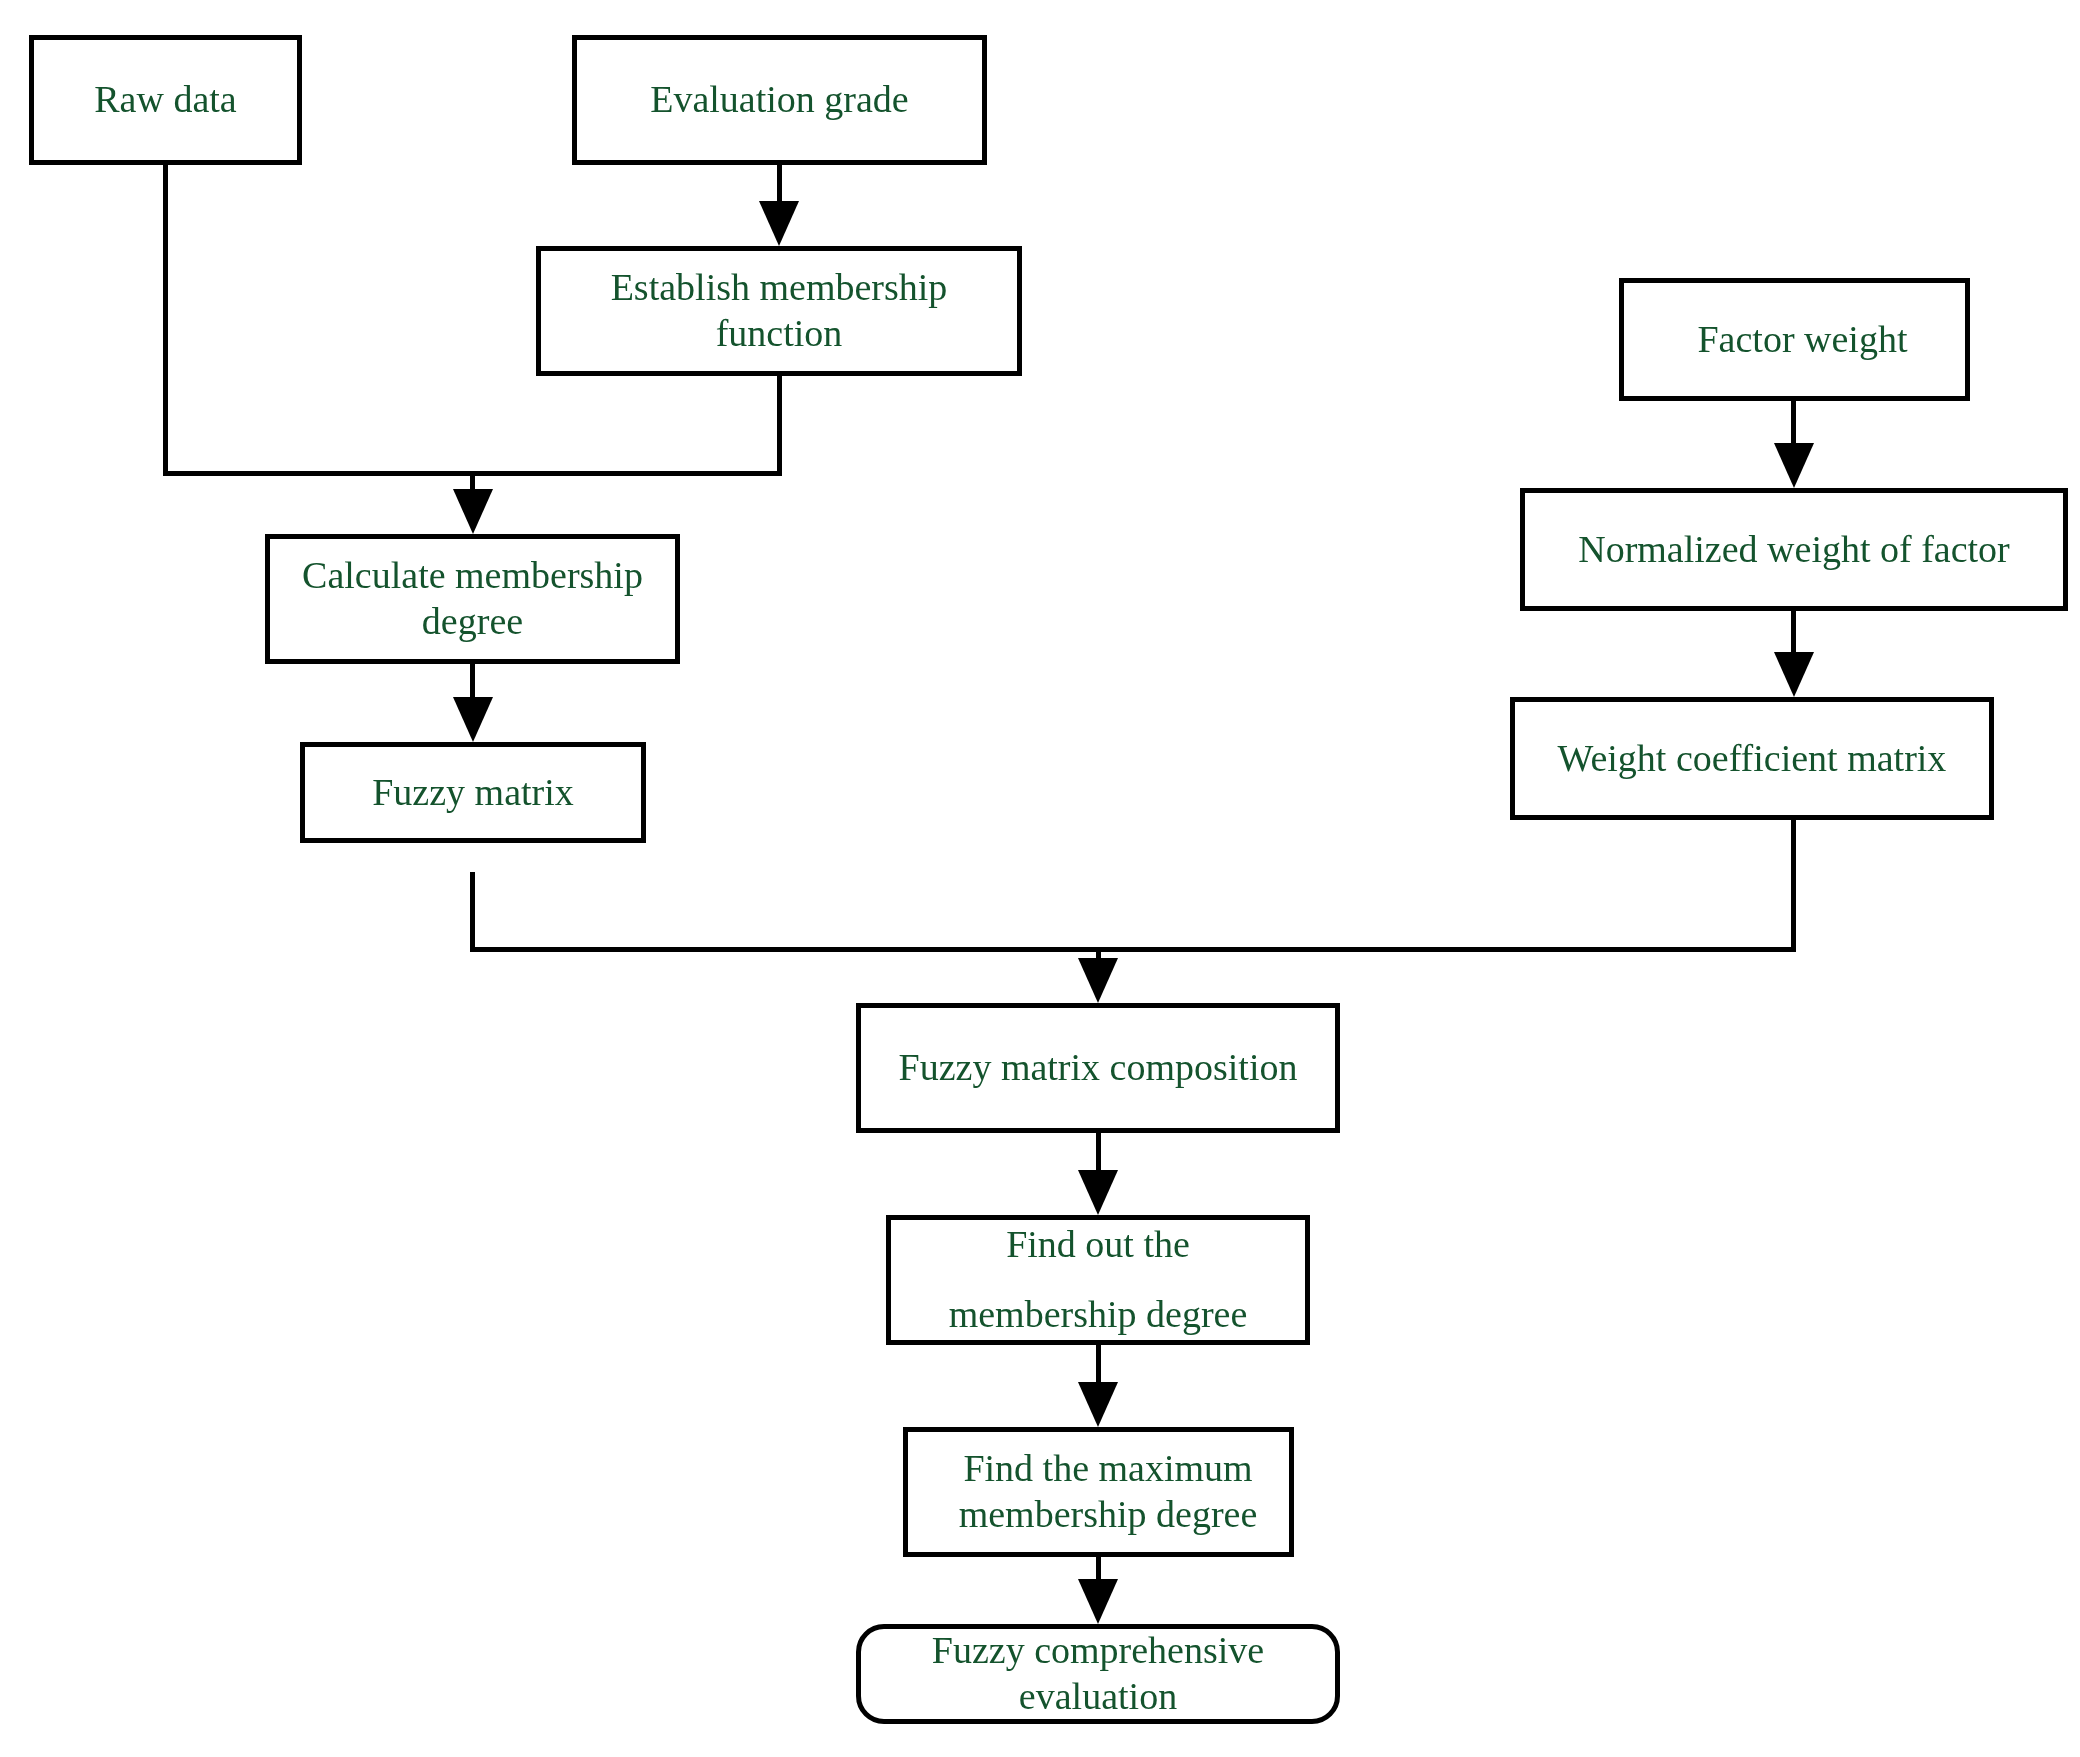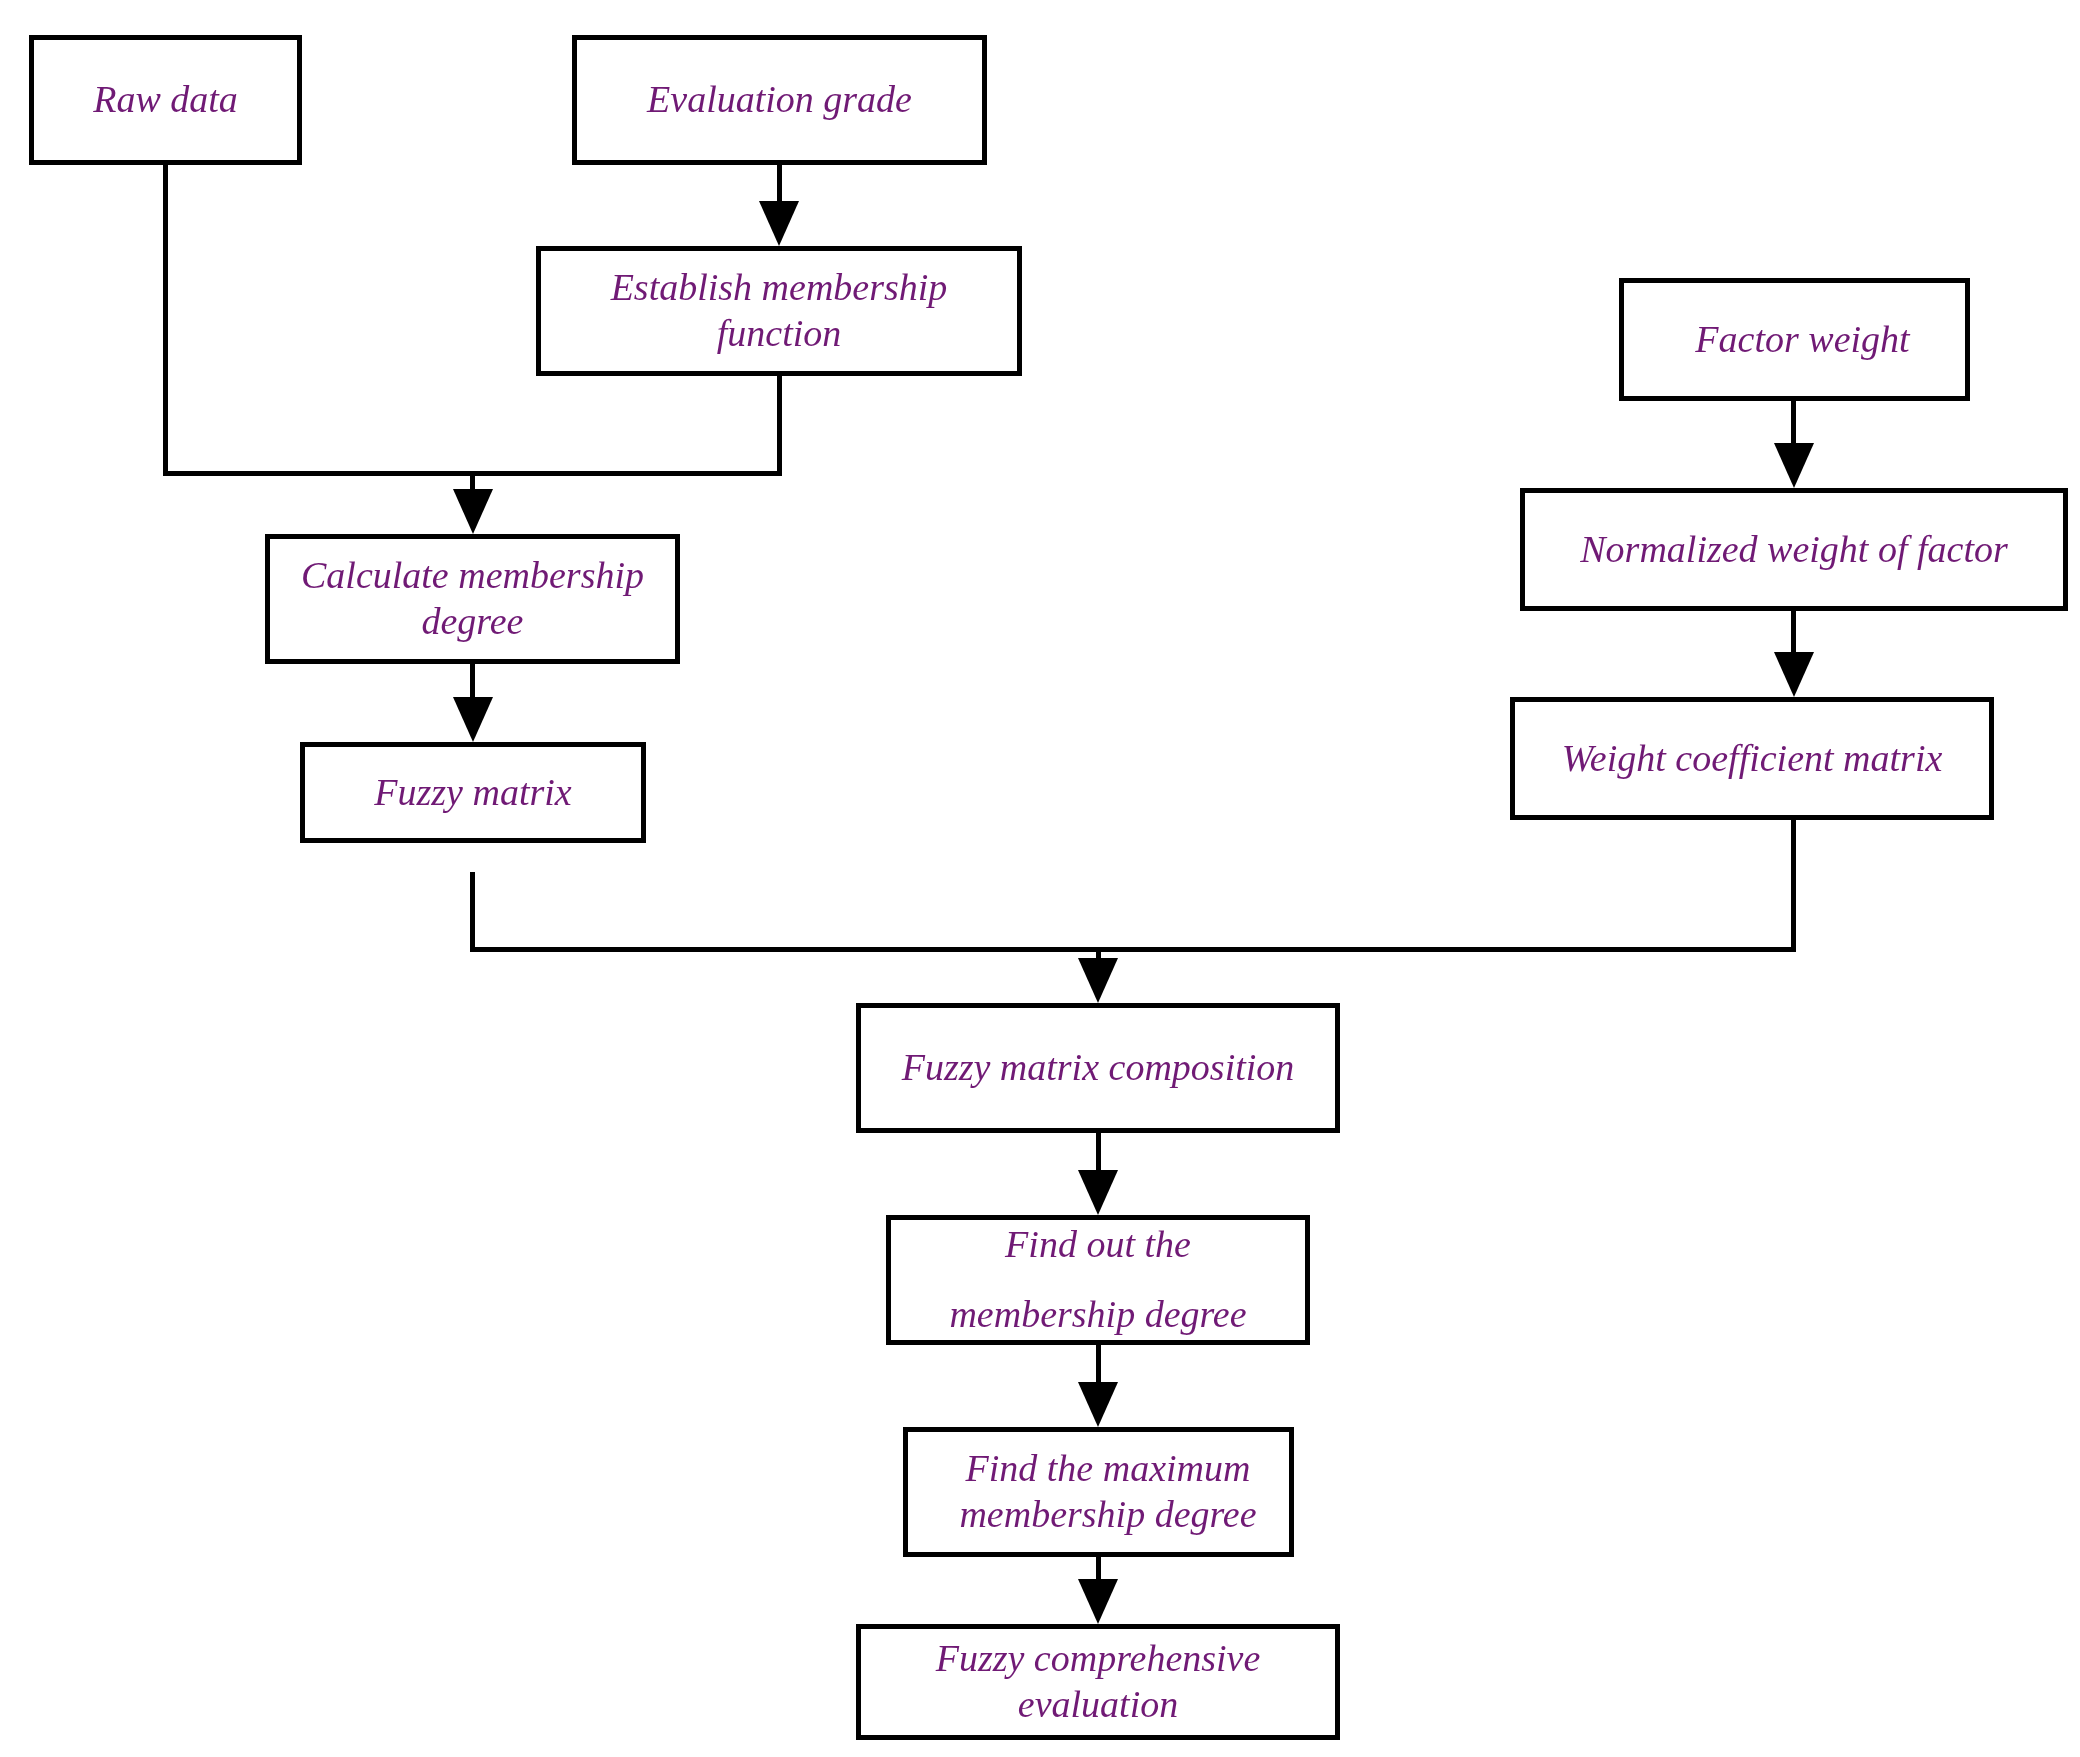--- a/index.html
+++ b/index.html
@@ -20,22 +20,21 @@
     box-sizing: border-box;
     background: #ffffff;
     border: 5.2px solid #000000;
     display: flex;
     flex-direction: column;
     align-items: center;
     justify-content: center;
     text-align: center;
     font-size: 38px;
     line-height: 1.2;
-    color: #701a75;
-    font-style: italic;
+    color: #14532d;
   }
   .seg {
     position: absolute;
     background: #000000;
   }
   .arrowhead {
     position: absolute;
     width: 0;
     height: 0;
     border-left: 20px solid transparent;
@@ -89,21 +88,21 @@
   <div class="node" style="left:886px; top:1215px; width:424px; height:130px;gap:24px;">
     <span>Find out the</span>
     <span>membership degree</span>
   </div>
 
   <div class="node" style="left:903px; top:1427px; width:391px; height:130px;padding-left:19px;">
     <span>Find the maximum</span>
     <span>membership degree</span>
   </div>
 
-  <div class="node" style="left:856px; top:1624px; width:484px; height:116px;">
+  <div class="node" style="left:856px; top:1624px; width:484px; height:100px;border-radius:28px;">
     <span>Fuzzy comprehensive</span>
     <span>evaluation</span>
   </div>
 
   <div class="seg" style="left:777px; top:164px; width:5.2px; height:42px;"></div>
   <div class="arrowhead" style="left:759px; top:201px;"></div>
 
   <div class="seg" style="left:163px; top:164px; width:5.2px; height:312px;"></div>
   <div class="seg" style="left:777px; top:376px; width:5.2px; height:100px;"></div>
   <div class="seg" style="left:163px; top:471px; width:619px; height:5.2px;"></div>

